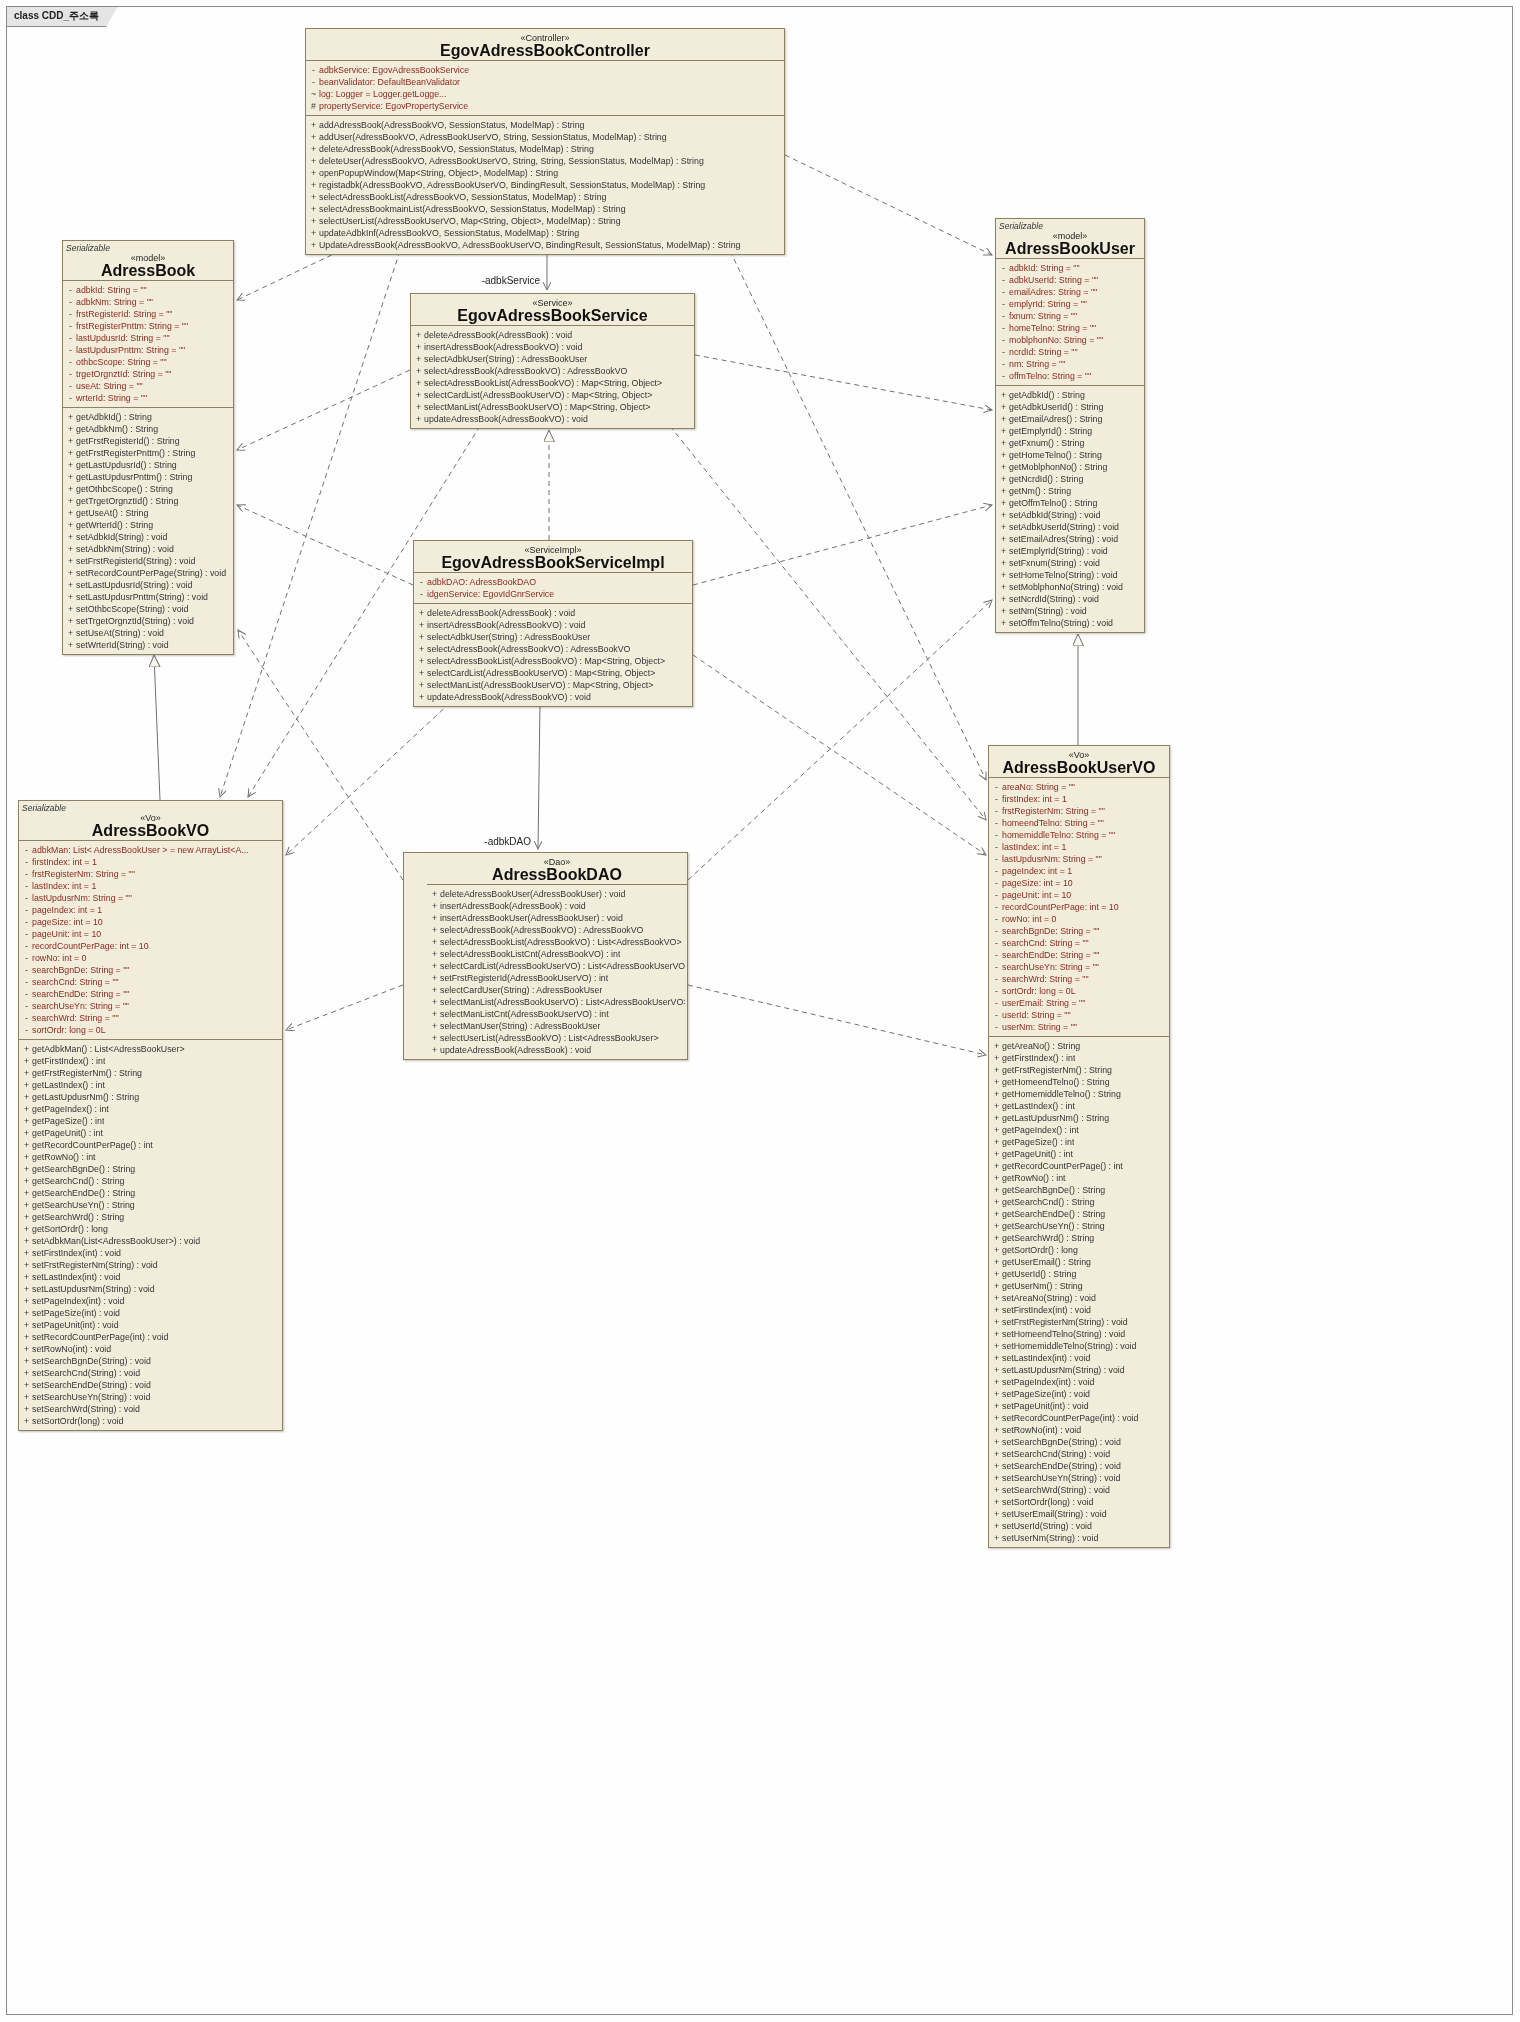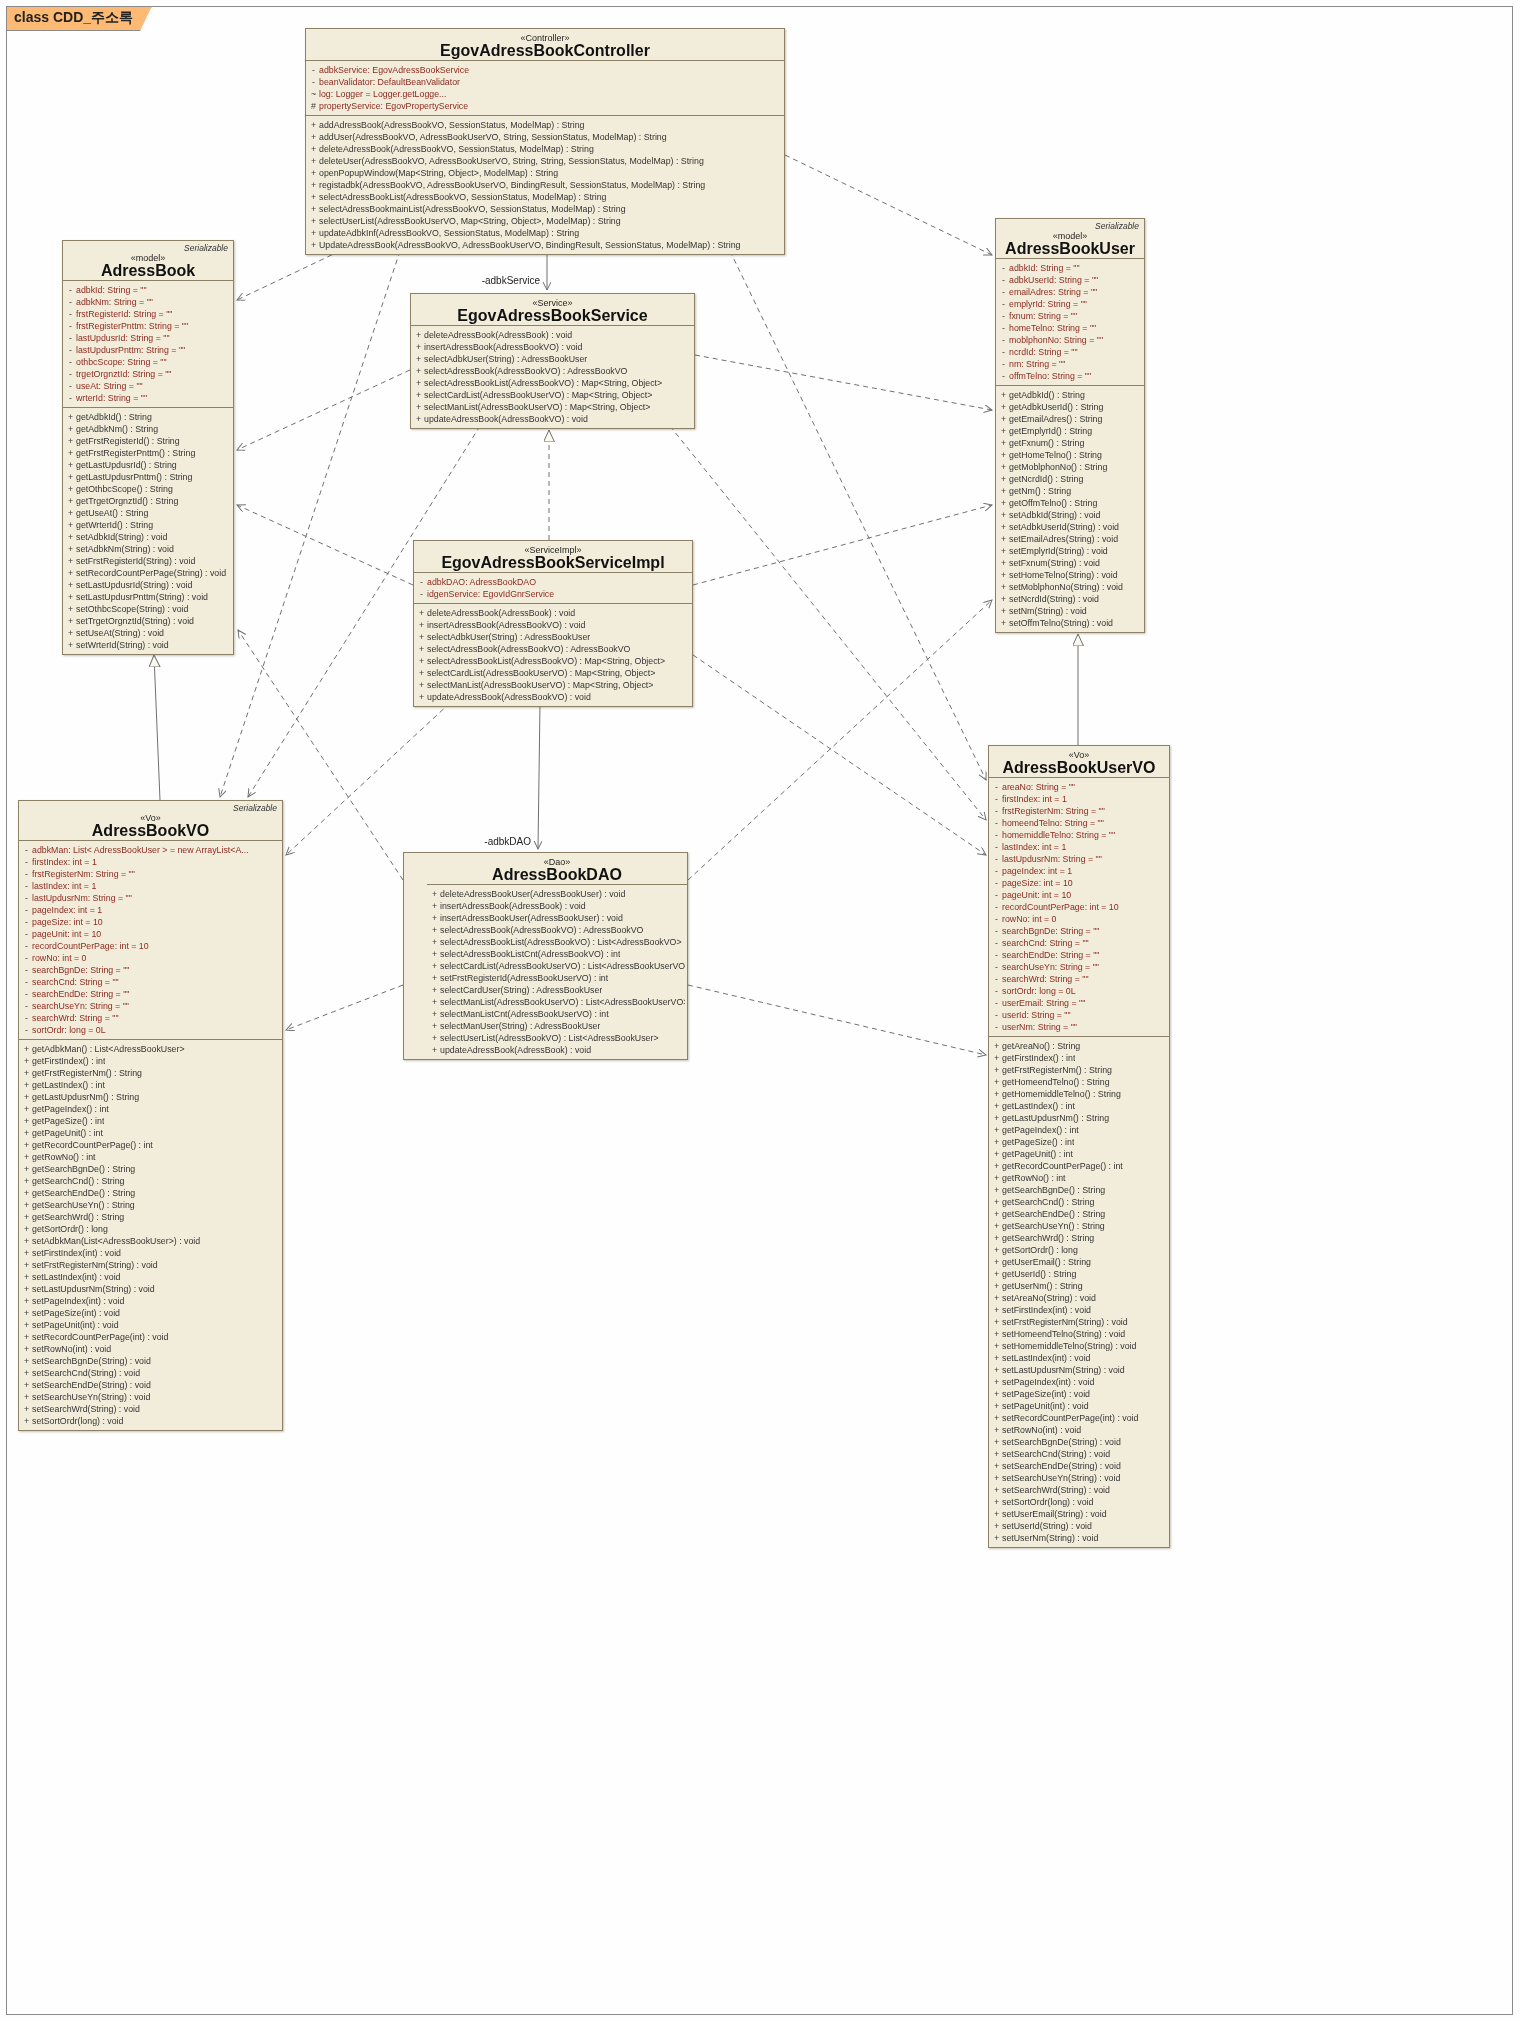--- a/index.html
+++ b/index.html
@@ -1,29 +1,29 @@
 <!DOCTYPE html>
 <html style="--box-fill: #F2EDDA; --box-border: #8C8065; --attr-text: #8C2A21; --method-text: #333333; --edge: #707070;"><head>
 <meta charset="utf-8">
 <style>
   html,body{margin:0;padding:0;background:#fff;}
   body{font-family:"Liberation Sans","DejaVu Sans",sans-serif;}
   #canvas{position:relative;width:1520px;height:2022px;background:#fefefe;overflow:hidden;}
   #frame{position:absolute;left:6px;top:6px;right:7px;bottom:7px;border:1px solid #8a8a8a;pointer-events:none;}
-  #tab{position:absolute;left:6px;top:6px;background:#fdba74;border:1px solid #8a8a8a;
-       padding:2px 18px 3px 7px;font-size:14px;font-weight:bold;color:#222;
+  #tab{position:absolute;left:6px;top:6px;background:#e5e5e5;border:1px solid #8a8a8a;
+       padding:2px 18px 3px 7px;font-size:10px;font-weight:bold;color:#222;
        clip-path:polygon(0 0,100% 0,calc(100% - 12px) 100%,0 100%);}
   #edge-layer{position:absolute;left:0;top:0;width:1520px;height:2022px;}
   .edge{fill:none;stroke:var(--edge,#707070);stroke-width:1;}
   .edge.dashed{stroke-dasharray:5 4;}
   .edge-label{font-size:10px;fill:#222;text-anchor:end;font-family:"Liberation Sans","DejaVu Sans",sans-serif;}
   .uml-class{position:absolute;background:var(--box-fill,#F2EDDA);border:1px solid var(--box-border,#8C8065);
              box-sizing:border-box;box-shadow:1px 1px 2px rgba(90,80,50,.35);overflow:hidden;}
   .hd{padding:4px 3px 3px;text-align:center;}
-  .tag{display:block;text-align:right;font-style:italic;font-size:8.5px;line-height:10px;color:#333;padding-right:2px;margin-top:-2px;}
+  .tag{display:block;text-align:left;font-style:italic;font-size:8.5px;line-height:10px;color:#333;padding-right:2px;margin-top:-2px;}
   .st{font-size:9px;line-height:11px;color:#222;}
   .nm{font-size:16px;line-height:13px;font-weight:bold;color:#111;}
   .cp{padding:3px 0;border-top:1px solid var(--box-border,#8C8065);}
   .row{display:flex;line-height:12px;font-size:8.8px;white-space:nowrap;overflow:hidden;padding:0 2px;}
   .vis{flex:none;width:11px;text-align:center;color:#3a3a3a;}
   .txt{overflow:hidden;}
   .row.attribute{color:var(--attr-text,#8C2A21);}
   .row.attribute .txt{color:var(--attr-text,#8C2A21);}
   .row.method .txt{color:var(--method-text,#333);}
 </style>

